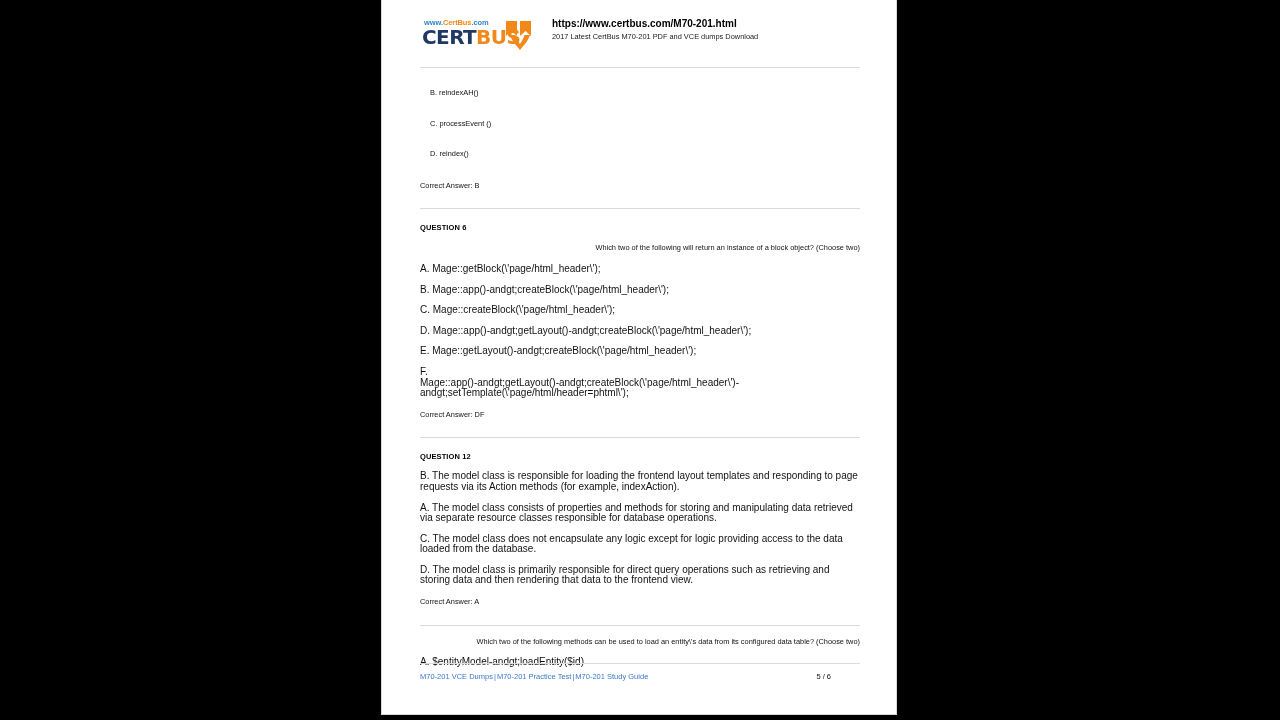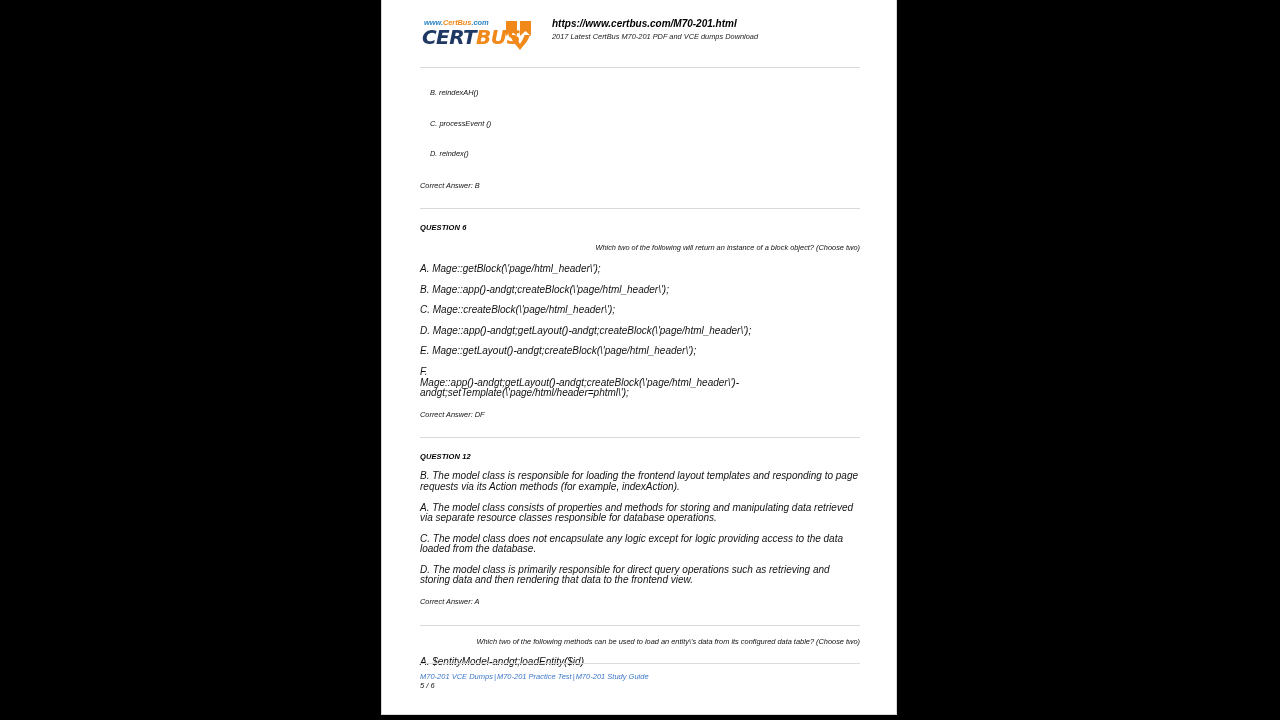--- a/index.html
+++ b/index.html
@@ -15,21 +15,20 @@
     font-family: "Liberation Sans", sans-serif;
     -webkit-font-smoothing: antialiased;
   }
 
   
   #stage {
     position: relative;
     width: 1280px;
     height: 720px;
     background: #000000;
-    font-style: italic;
   }
 
   
   #page {
     position: absolute;
     left: 382px;
     top: 0px;
     width: 514px;
     height: 714px;
     background: #ffffff;
@@ -175,21 +174,20 @@
   .footer-rule {
     height: 1px;
     background: #dcdcdc;
     width: 440px;
   }
   .footer-row {
     display: flex;
     justify-content: space-between;
     align-items: baseline;
     padding-top: 8px;
-    flex-direction: column;
   }
   .footer-links {
     font-size: 7.5px;
     color: #3c78c8;
     white-space: nowrap;
   }
   .footer-links a {
     color: #3c78c8;
     text-decoration: none;
   }

